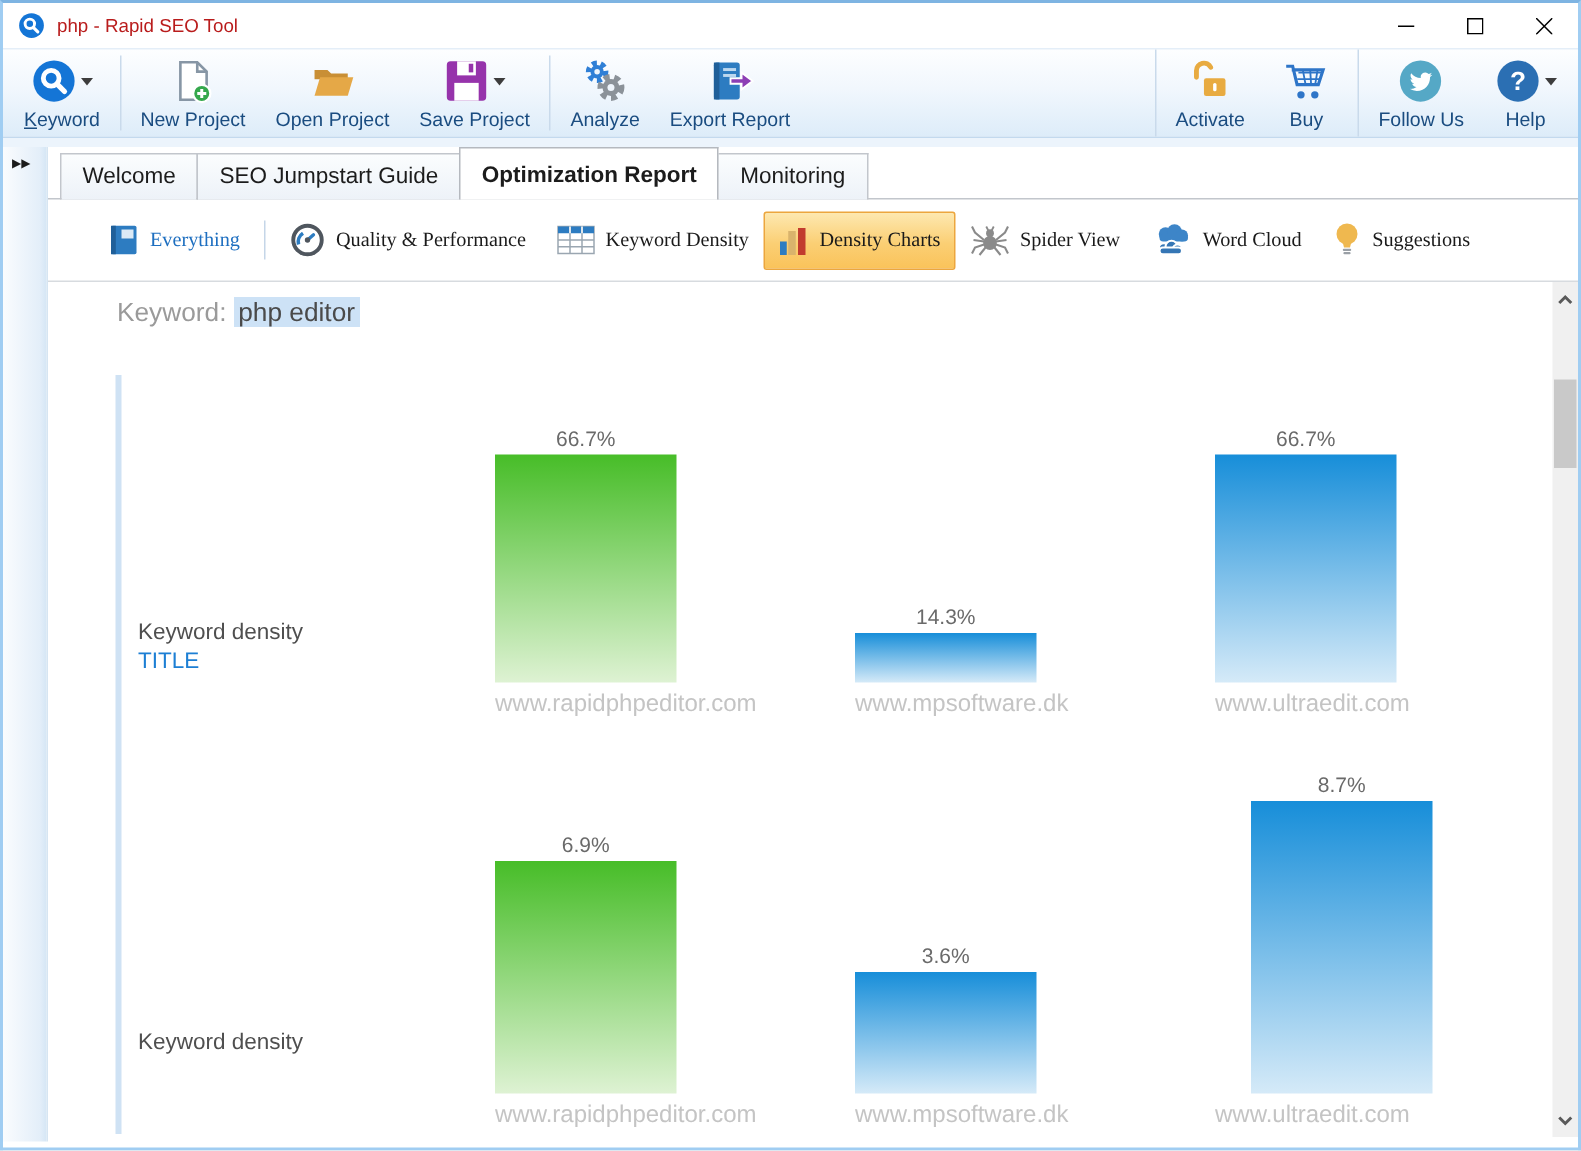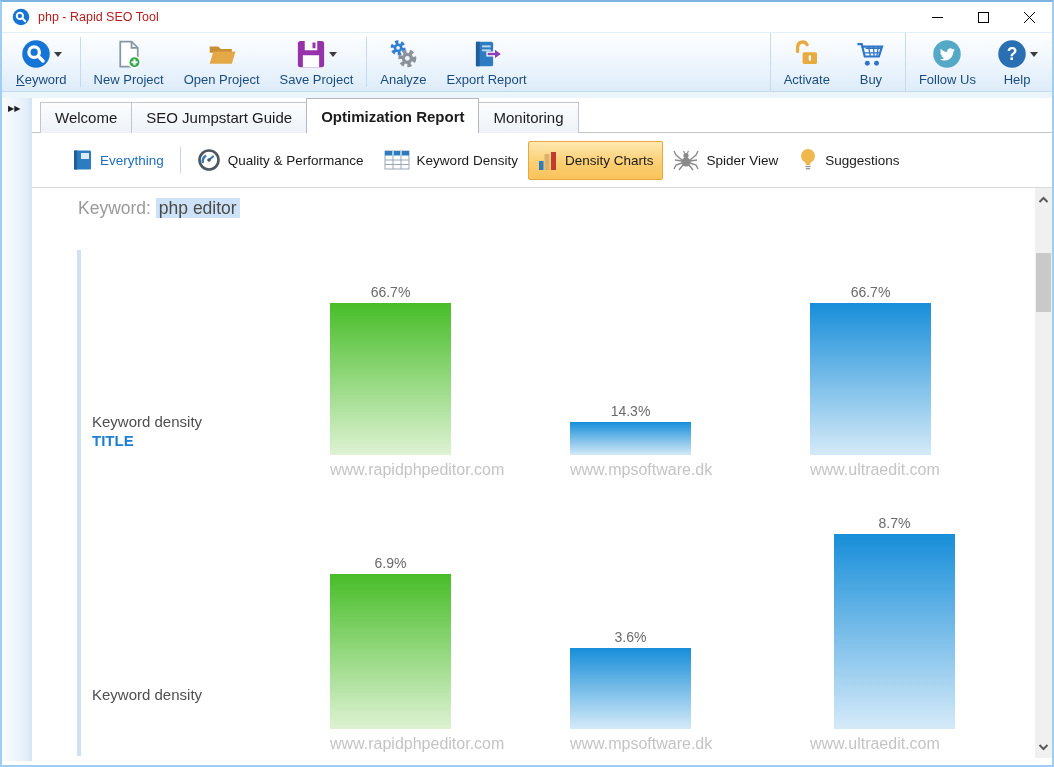--- a/index.html
+++ b/index.html
@@ -60,41 +60,41 @@
     padding: 6px 14px 7px; border: 1px solid #c2c6cc; border-bottom: none;
     background: linear-gradient(180deg,#fbfdfe 0%,#edf2f8 100%);
     margin-right: -1px; height: 31px; white-space: nowrap;
   }
   .tab.active {
     background: #fff; font-weight: bold; height: 35px; padding-top: 9px; z-index: 2;
     border-color:#b5b9bf;
   }
 
   
-  .subtoolbar { height: 55px; display: flex; align-items: center; padding-left: 30px; border-bottom: 1px solid #d7dbdf; background:#fff; }
+  .subtoolbar { height: 55px; display: flex; align-items: center; padding-left: 30px; border-bottom: 1px solid #d7dbdf; background:#fff;font-family:Liberation Serif, serif; }
   .st-item { display:flex; align-items:center; gap: 7px; padding: 8px 9px; border: 1px solid transparent; border-radius: 2px; white-space: nowrap; }
   .st-label { font-size: 13.5px; color:#1a1a1a; }
   .st-item.link-style .st-label { color:#1e6fc0; }
   .st-item.selected {
     background: linear-gradient(180deg,#fde8b0 0%,#fbcf74 55%,#fac35a 100%);
     border-color:#eca63e;
   }
   .st-sep { width:1px; height:26px; background:#c5d6e8; margin: 0 6px; }
 
   
   .scrollarea { position: relative; flex: 1; background: #fff; overflow: hidden; }
 
   .kw-line { position:absolute; left:46px; top:10px; font-size:17.5px; color:#9a9a9a; }
   .kw-line .kw-value { color:#4a4a4a; background:#cde2f6; padding: 0 3px; }
 
   .accent-line { position:absolute; left:45px; top:62px; width:4px; height:506px; background:#cfe2f4; }
 
   .chart-title-block { position:absolute; left:60px; width:220px; font-size:15px; line-height:19px; }
   .chart-title-block .ct-main { color:#4f4f4f; }
-  .chart-title-block .ct-sub { color:#1d7fd4; cursor:pointer;font-weight:bold; }
+  .chart-title-block .ct-sub { color:#1d7fd4; cursor:pointer; }
 
   .chart { position:absolute; left:0; width:100%; }
   .bar-col { position:absolute; bottom:0; width:121px; display:flex; flex-direction:column; align-items:center; justify-content:flex-end; }
   .bar-pct { font-size:14px; color:#6a6a6a; margin-bottom:3px; }
   .bar { width:121px; }
   .url-row { position:absolute; left:0; width:100%; height:16px; }
   .bar-url { position:absolute; width:121px; text-align:center; font-size:16px; color:#c4c4c4; white-space:nowrap; }
 
   
   .vscrollbar { position:absolute; top:0; right:0; width:17px; height:570px; background:#f0f0f0; }
@@ -337,20 +337,37 @@
                 <path d="M17 15 L23 17 L25 21"></path>
                 <path d="M16 17 L20 22"></path>
             </g>
             <circle cx="13" cy="14" r="4.6" fill="#8a8a8a"></circle>
             <circle cx="13" cy="7.5" r="2.6" fill="#8a8a8a"></circle>
             <path d="M11.8 5.5 L10.5 3 M14.2 5.5 L15.5 3" stroke="#8a8a8a" stroke-width="1.2"></path>
           </svg>
           <span class="st-label">Spider View</span>
         </div>
 
+        <div class="st-item">
+          <svg width="28" height="23" viewBox="0 0 28 23">
+            <g fill="#3d85c8">
+              <circle cx="10" cy="7" r="4.5"></circle>
+                <circle cx="16" cy="5.5" r="5"></circle>
+                <circle cx="21" cy="8" r="4"></circle>
+              <rect x="6" y="7" width="19" height="5" rx="2.5"></rect>
+            </g>
+            <g fill="#3576b5" stroke="#fff" stroke-width="1.4">
+              <circle cx="9" cy="16.5" r="3.4"></circle>
+                <circle cx="14" cy="15.5" r="4"></circle>
+                <circle cx="18" cy="17" r="3"></circle>
+              <rect x="6" y="16" width="15" height="4.5" rx="2.2"></rect>
+            </g>
+          </svg>
+          <span class="st-label">Word Cloud</span>
+        </div>
 
         <div class="st-item">
           <svg width="20" height="24" viewBox="0 0 20 24">
             <circle cx="10" cy="8" r="7" fill="#efb84f"></circle>
             <path d="M7 13 h6 l-1 4 h-4 z" fill="#efb84f"></path>
             <rect x="7.2" y="17.8" width="5.6" height="1.5" rx="0.7" fill="#9aa0a6"></rect>
             <rect x="7.6" y="20" width="4.8" height="1.5" rx="0.7" fill="#9aa0a6"></rect>
           </svg>
           <span class="st-label">Suggestions</span>
         </div>

